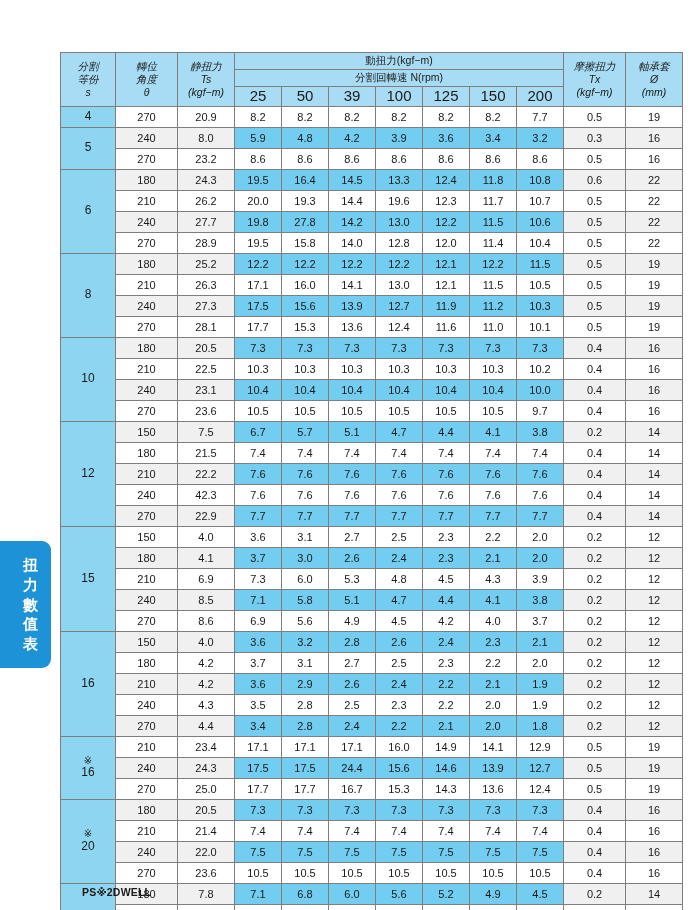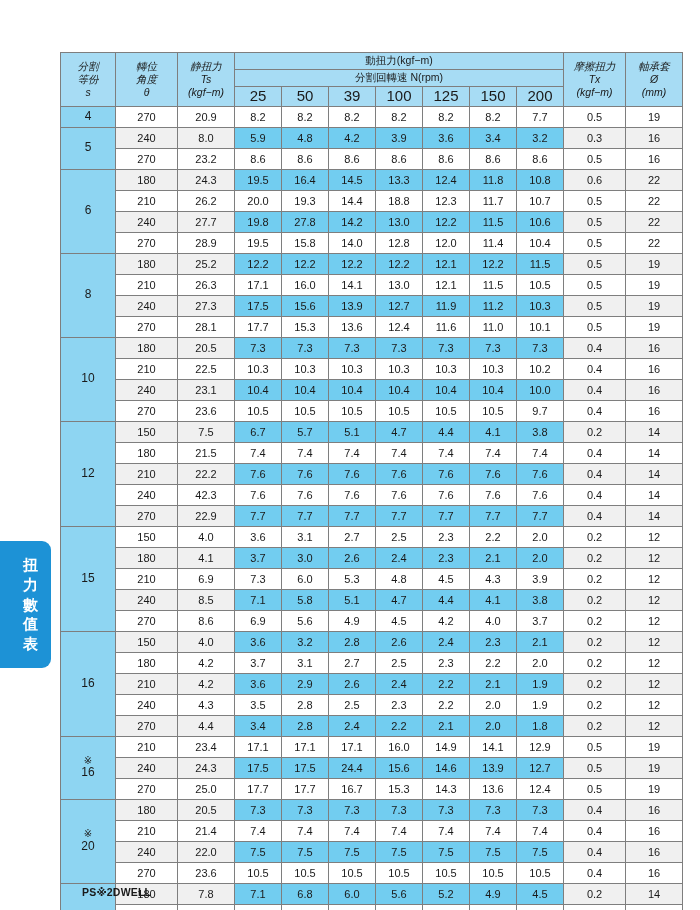--- a/index.html
+++ b/index.html
@@ -232,21 +232,21 @@
             <td class="hl num">10.8</td>
             <td class="plain num">0.6</td>
             <td class="plain num">22</td>
           </tr>
           <tr class="norm">
             <td class="plain num">210</td>
             <td class="plain num">26.2</td>
             <td class="plain num">20.0</td>
             <td class="plain num">19.3</td>
             <td class="plain num">14.4</td>
-            <td class="plain num">18.8</td>
+            <td class="plain num">19.6</td>
             <td class="plain num">12.3</td>
             <td class="plain num">11.7</td>
             <td class="plain num">10.7</td>
             <td class="plain num">0.5</td>
             <td class="plain num">22</td>
           </tr>
           <tr class="alt">
             <td class="plain num">240</td>
             <td class="plain num">27.7</td>
             <td class="hl num">19.8</td>

